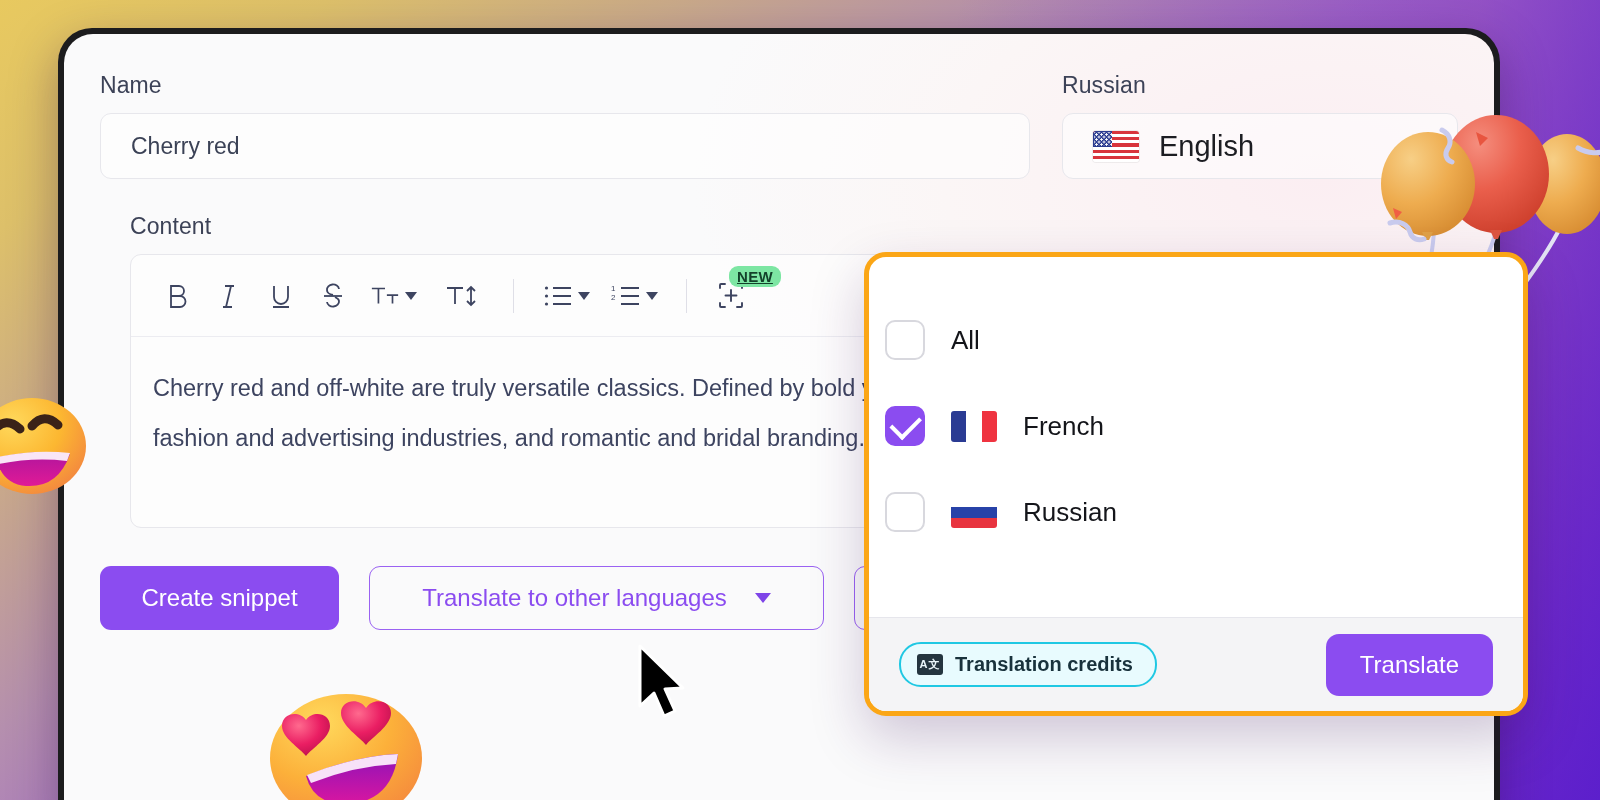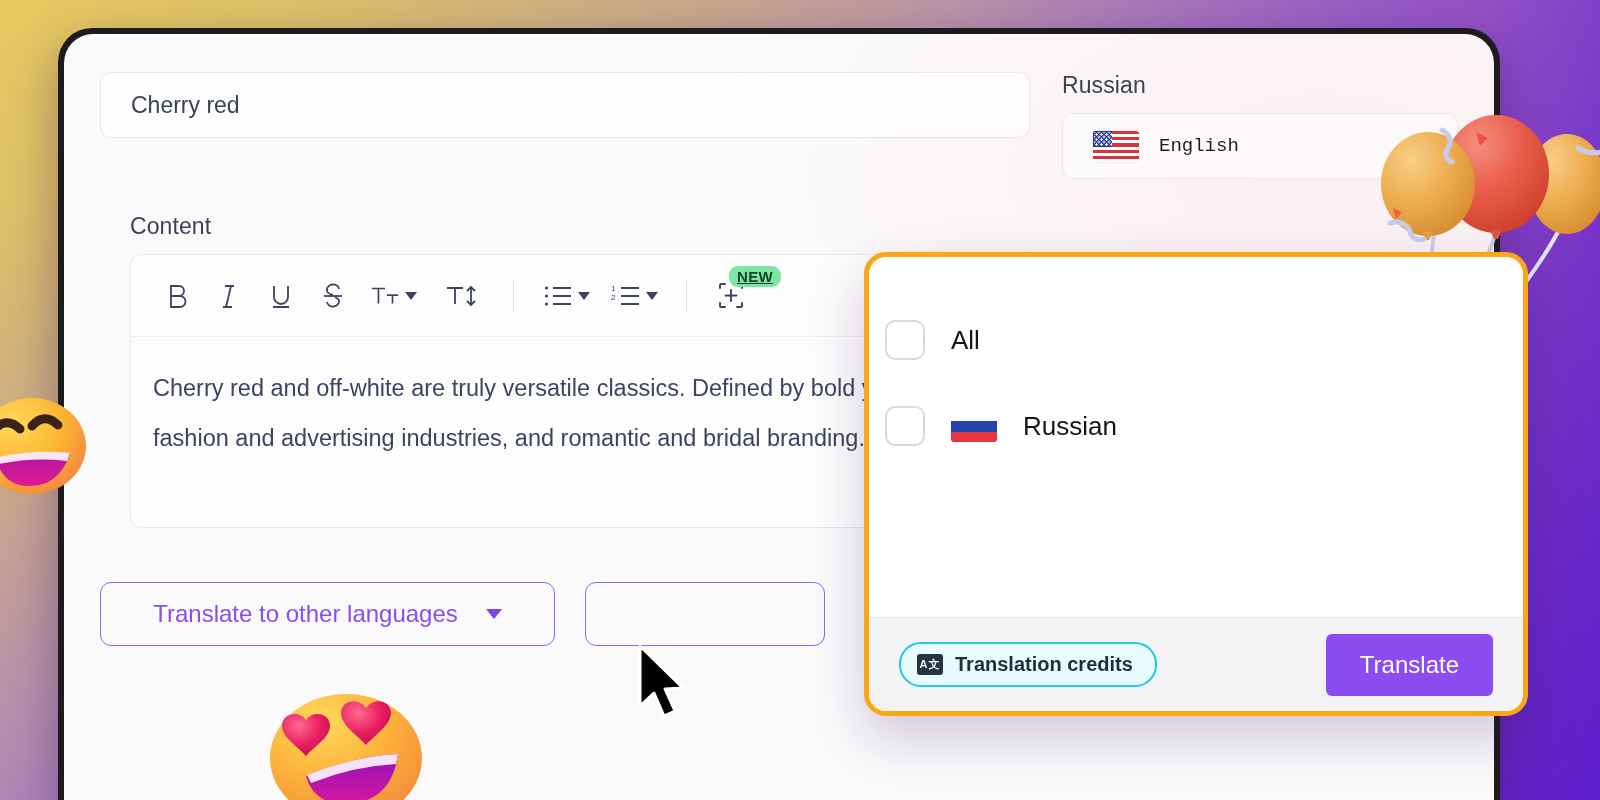--- a/index.html
+++ b/index.html
@@ -87,21 +87,21 @@
   }
   .flag {
     width: 46px; height: 31px;
     border-radius: 3px;
     margin-right: 20px;
     flex: 0 0 auto;
     overflow: hidden;
     position: relative;
     box-shadow: 0 0 0 1px rgba(0,0,0,.06);
   }
-  .lang-name { font-size: 19px; color: #1c1d22; font-family: Liberation Mono, monospace; }
+  .lang-name { font-size: 29px; color: #1c1d22; }
 
   
   .flag-us { background:
       repeating-linear-gradient(to bottom, #d8343c 0 3.1px, #fff 3.1px 6.2px); }
   .flag-us::before {
     content:""; position:absolute; left:0; top:0; width:42%; height:52%;
     background:#2a3b8f;
   }
   .flag-us::after {
     content:""; position:absolute; left:1px; top:1px; width:40%; height:48%;
@@ -194,21 +194,20 @@
     padding: 0 28px;
     white-space: nowrap;
   }
   .btn-primary { background: #8b4cf0; color: #fff; min-width: 239px; }
   .btn-outline {
     border: 1.6px solid #9a62f2;
     color: #8b4cf0;
     background: transparent;
     min-width: 455px;
     gap: 28px;
-    margin-top: 16px;
   }
   .btn-outline.small { min-width: 240px; }
   .caret-purple {
     width: 0; height: 0;
     border-left: 8px solid transparent;
     border-right: 8px solid transparent;
     border-top: 10px solid #7e44e8;
   }
 
   
@@ -284,21 +283,21 @@
     color: #eaf6fa;
     font-size: 11px;
     display: flex; align-items: center; justify-content: center;
     letter-spacing: 1px;
     font-weight: bold;
   }
   .btn-translate {
     background: #8b4cf0;
     color: #fff;
     font-size: 24px;
-    border-radius: 6px;
+    border-radius: 13px;
     padding: 0 34px;
     height: 62px;
     display: flex; align-items: center; justify-content: center;
   }
 
   
   .deco { position: absolute; pointer-events: none; }
 
   
   #balloons { left: 1348px; top: 100px; width: 252px; height: 200px; z-index: 20; }
@@ -314,20 +313,21 @@
 <body>
 
 <div id="stage">
 
   <div class="device">
     <div class="device-screen">
 
       <div class="form-row">
 
         <div class="field name">
+          <div class="label">Name</div>
           <div class="input-box">
             <span>Cherry red</span>
           </div>
         </div>
 
         <div class="field lang">
           <div class="label">Russian</div>
           <div class="input-box">
             <span class="flag flag-us"></span>
             <span class="lang-name">English</span>
@@ -414,20 +414,21 @@
               </svg>
             </div>
 
           </div>
 
           <div class="editor-body">Cherry red and off-white are truly versatile classics. Defined by bold yet inviting, this color combination is ideal for luxury fashion and advertising industries, and romantic and bridal branding.</div>
         </div>
       </div>
 
       <div class="actions">
+        <div class="btn btn-primary">Create snippet</div>
         <div class="btn btn-outline">
           <span>Translate to other languages</span>
           <span class="caret-purple"></span>
         </div>
         <div class="btn btn-outline small">
           <span></span>
         </div>
       </div>
 
     </div>
@@ -512,20 +513,25 @@
 
   <div class="dropdown">
 
     <div class="dd-list">
 
       <div class="dd-item">
         <span class="checkbox"></span>
         <span class="dd-label">All</span>
       </div>
 
+      <div class="dd-item">
+        <span class="checkbox checked"></span>
+        <span class="dd-flag flag-fr"></span>
+        <span class="dd-label">French</span>
+      </div>
 
 
       <div class="dd-item">
         <span class="checkbox"></span>
         <span class="dd-flag flag-ru"></span>
         <span class="dd-label">Russian</span>
       </div>
 
     </div>
 

